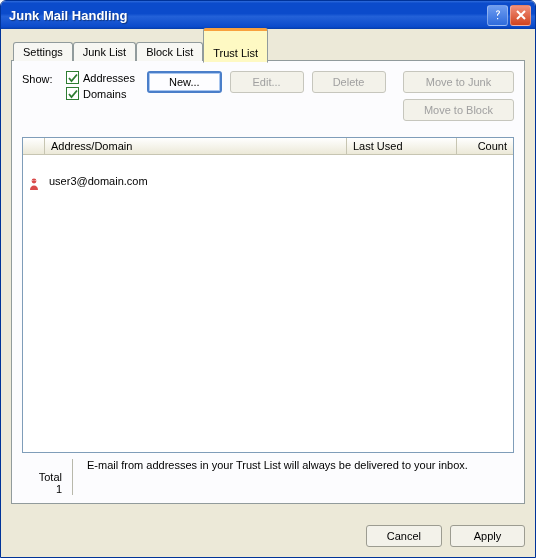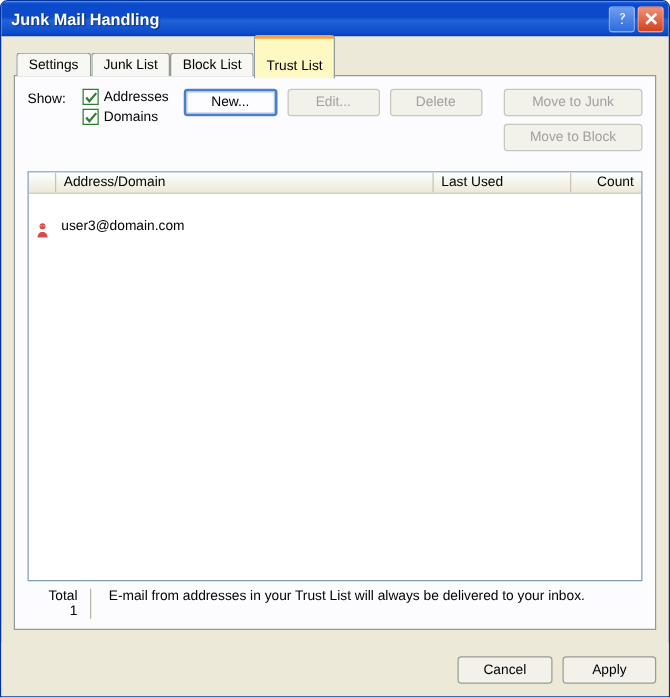--- a/index.html
+++ b/index.html
@@ -165,21 +165,21 @@
   .row .cell.icon { width: 22px; display: flex; align-items: center; justify-content: center; }
   .row .cell.addr { flex: 1; padding-left: 4px; }
   .row .cell.last { width: 110px; }
   .row .cell.count { width: 56px; text-align: right; padding-right: 6px; }
 
   .footer {
     display: flex;
     padding-top: 6px;
     gap: 10px;
   }
-  .footer .totals { width: 40px; text-align: right; }
+  .footer .totals { width: 40px; text-align: right; margin-top: 12px; }
   .footer .divider { width: 1px; background: #b8b8ab; }
   .footer .hint { flex: 1; padding-left: 4px; }
 
   .dialogfooter {
     padding: 10px;
     display: flex;
     justify-content: flex-end;
     gap: 8px;
     background: #ece9d8;
     border-top: 1px solid #fff0;

